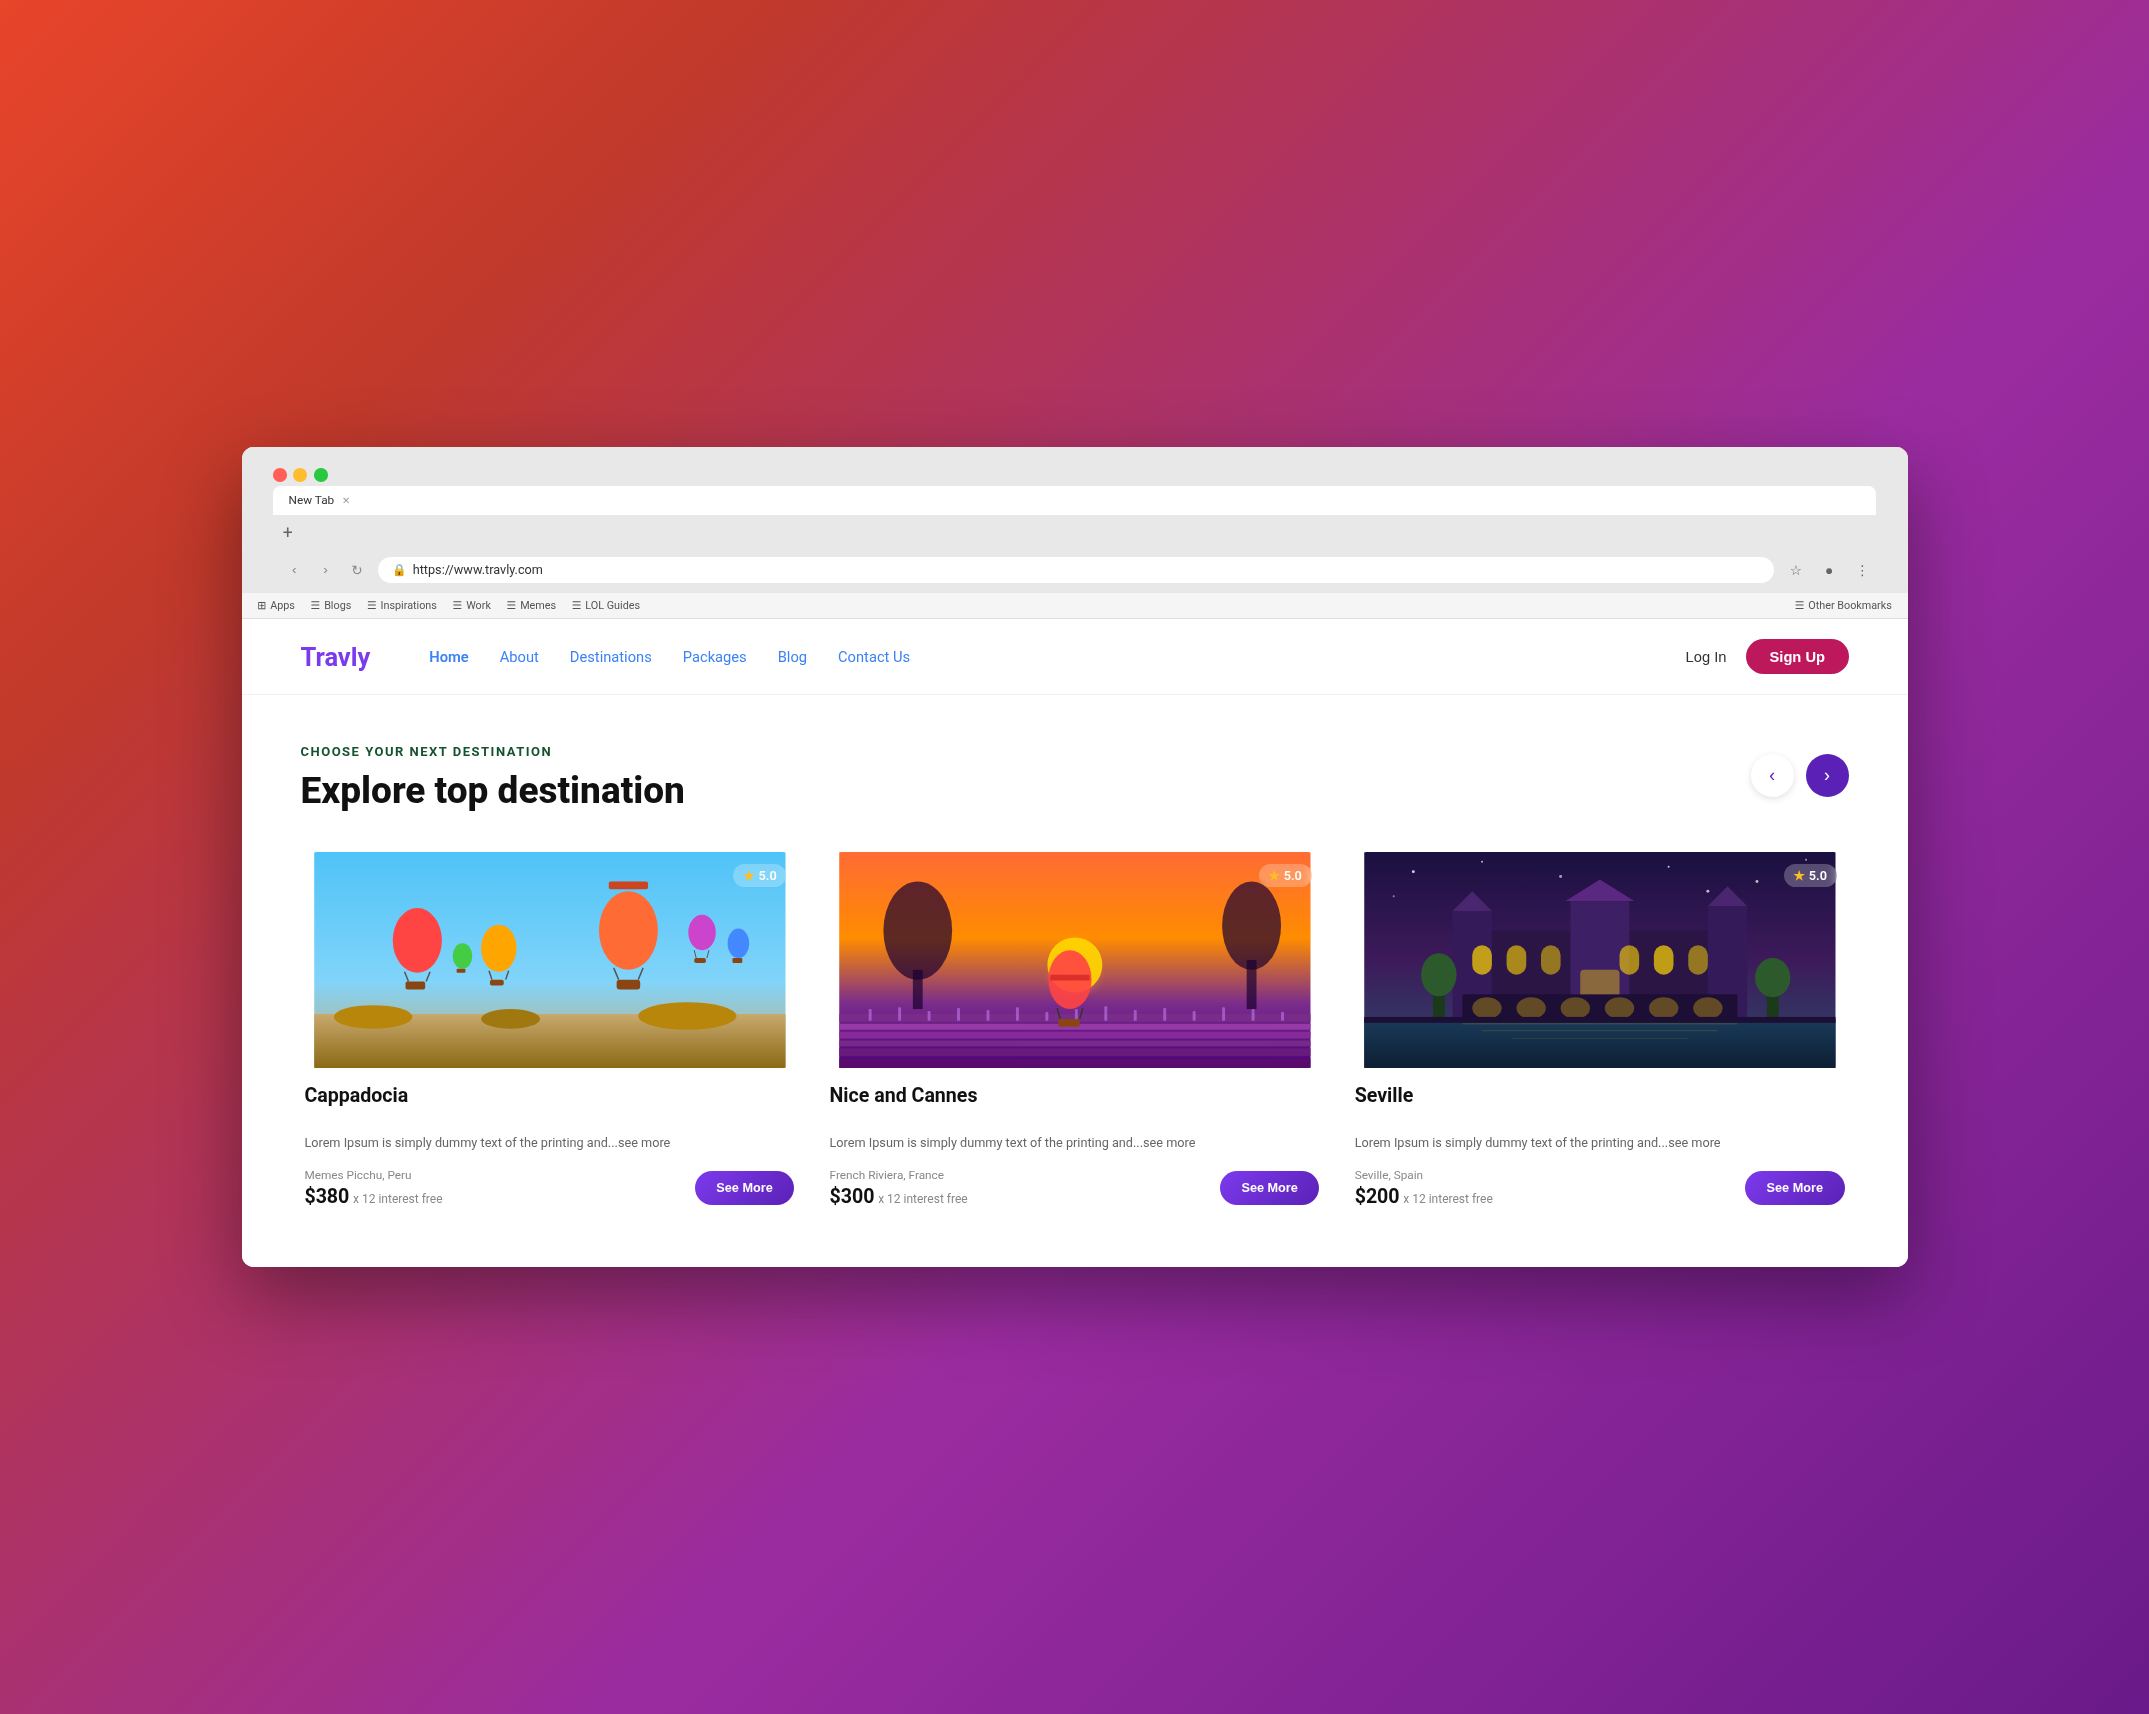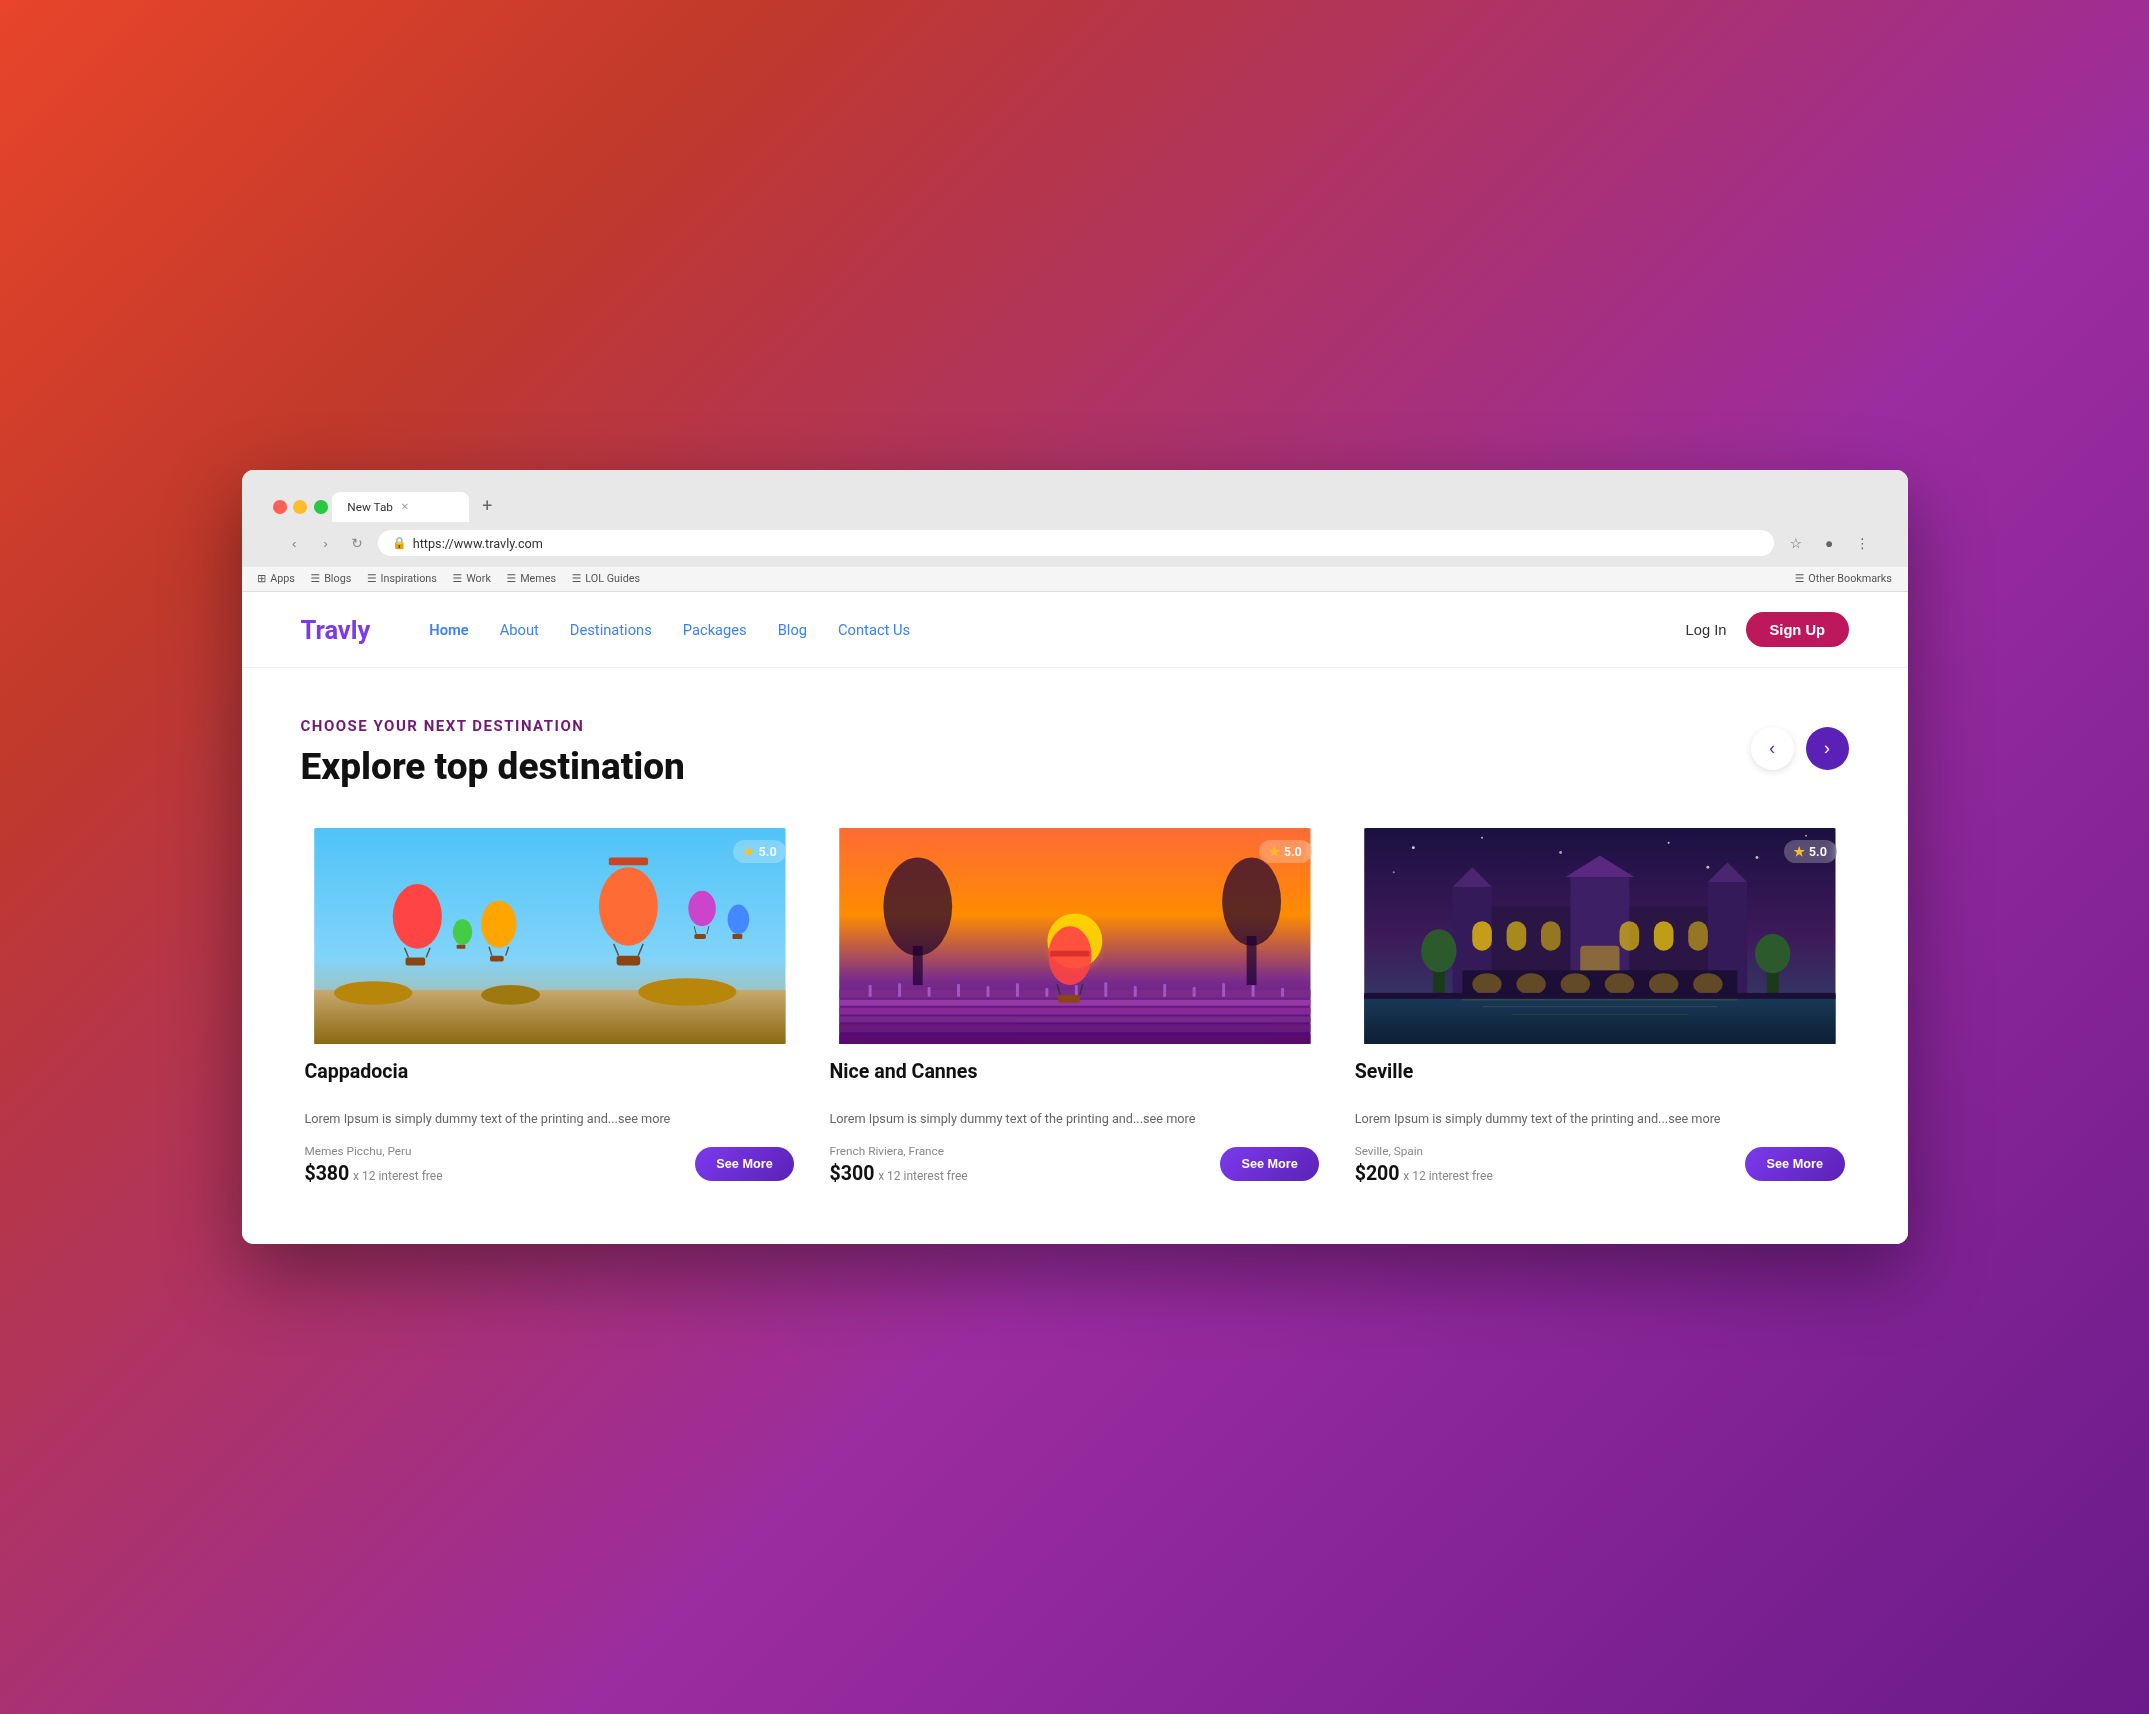--- a/index.html
+++ b/index.html
@@ -99,23 +99,23 @@
       align-items: center;
       justify-content: center;
       color: #666;
       font-size: 13.7px;
       cursor: pointer;
       border-radius: 3.9px;
     }
 
     .tab-bar {
       display: flex;
-      align-items: center;
       padding: 7.8px 15.7px 0;
       gap: 3.9px;
+      flex-direction: column;
     }
 
     .browser-tab {
       background: white;
       border-radius: 7.8px 7.8px 0 0;
       padding: 7.8px 15.7px;
       font-size: 11.8px;
       color: #333;
       display: flex;
       align-items: center;
@@ -236,23 +236,23 @@
     .hero-header {
       display: flex;
       align-items: flex-start;
       justify-content: space-between;
       margin-bottom: 39px;
     }
 
     .hero-text {}
 
     .hero-subtitle {
-      font-size: 15px;
+      font-size: 13px;
       font-weight: 700;
-      color: #701a75;
+      color: #14532d;
       letter-spacing: 1.5px;
       text-transform: uppercase;
       margin-bottom: 9.8px;
     }
 
     .hero-title {
       font-size: 37px;
       font-weight: 800;
       color: #111;
       line-height: 1.2;

